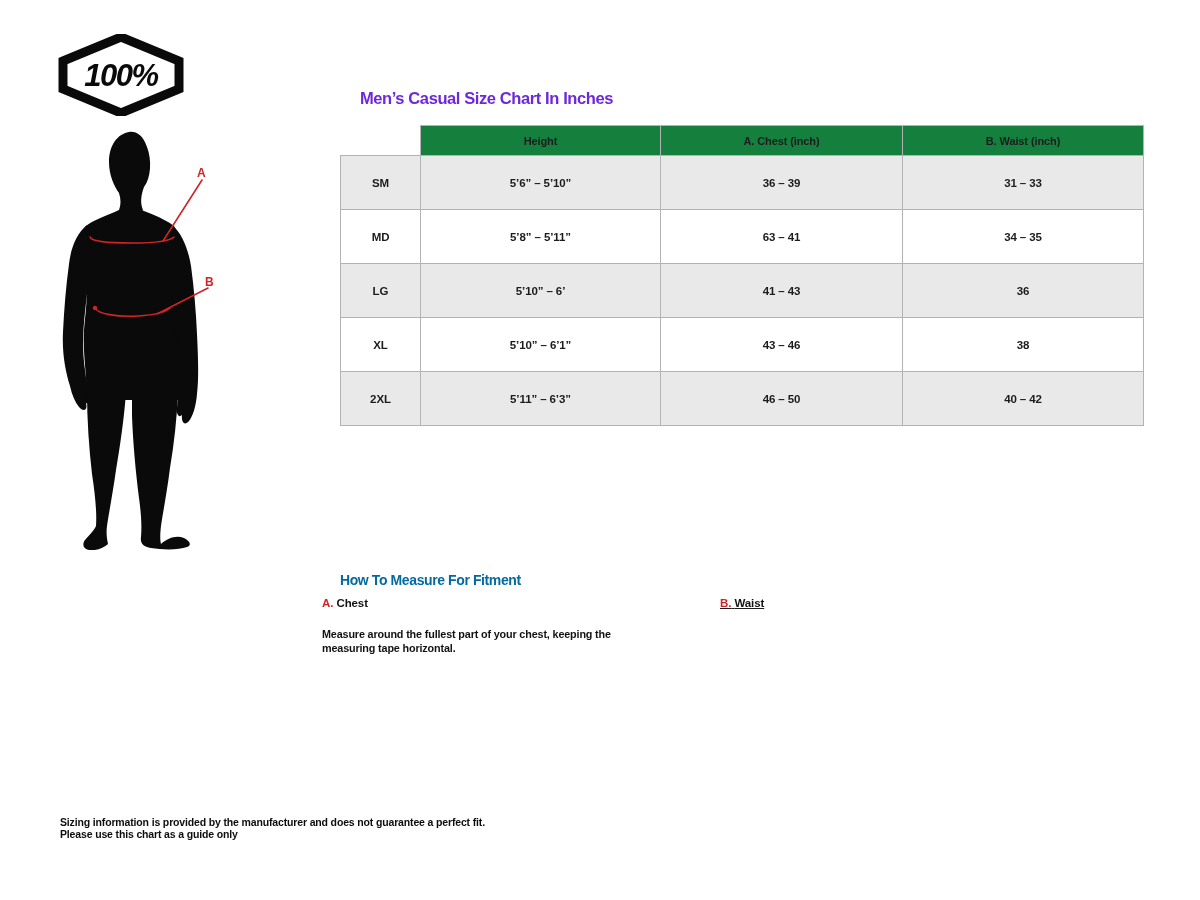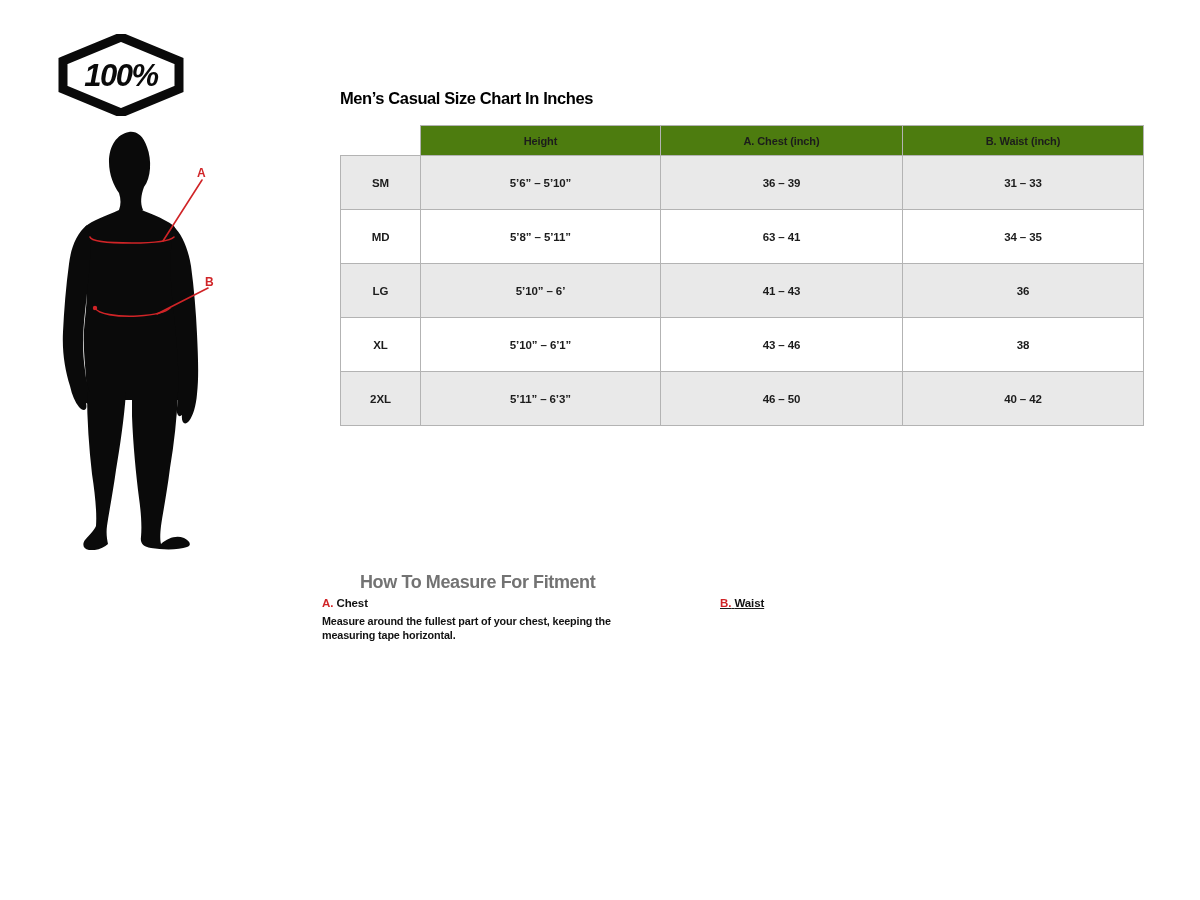--- a/index.html
+++ b/index.html
@@ -14,50 +14,50 @@
   }
 
   
   .logo { position: absolute; left: 58px; top: 34px; width: 117px; height: 82px; }
 
   
   .figure { position: absolute; left: 58px; top: 120px; width: 195px; height: 430px; }
 
   
   .page-title {
-    position: absolute; left: 340px; top: 89px;
-    font-size: 16.5px; font-weight: bold; letter-spacing: -0.4px; color: #000000;
+    position: absolute; left: 360px; top: 89px;
+    font-size: 16.5px; font-weight: bold; letter-spacing: -0.4px; color: #6d28d9;
   }
   .section-title {
-    position: absolute; left: 360px; top: 572px;
-    font-size: 18px; font-weight: bold; letter-spacing: -0.4px; color: #737373;
+    position: absolute; left: 340px; top: 572px;
+    font-size: 14px; font-weight: bold; letter-spacing: -0.4px; color: #0369a1;
   }
 
   
   .size-table-wrap { position: absolute; left: 340px; top: 125px; }
   table.size-table { border-collapse: collapse; table-layout: fixed; width: 803px; }
   table.size-table th, table.size-table td {
     border: 1px solid #b3b3b3;
     text-align: center; vertical-align: middle;
     font-size: 11.5px; font-weight: bold; letter-spacing: -0.1px; color: #1c1c1c;
   }
-  table.size-table thead th { height: 30px; background: #4d7c0f; font-size: 11px; }
+  table.size-table thead th { height: 30px; background: #15803d; font-size: 11px; }
   table.size-table thead th.blank { border: none; background: transparent; }
   table.size-table tbody td { height: 54px; background: #ffffff; }
   table.size-table tbody tr.alt td { background: #e9e9e9; }
 
   
   .measure-col { position: absolute; top: 597px; }
   .measure-col.col-a { left: 322px; width: 315px; }
   .measure-col.col-b { left: 720px; width: 300px; text-decoration: underline; }
   .measure-label { font-size: 11.5px; font-weight: bold; color: #121212; letter-spacing: -0.1px; }
   .measure-label .prefix { color: #d02427; }
   .measure-desc {
     font-size: 10.8px; font-weight: bold; letter-spacing: -0.15px;
-    line-height: 14px; color: #121212; margin-top: 5px;
+    line-height: 14px; color: #121212; margin-top: 18px;
   }
 
   
   .footnote { position: absolute; left: 60px; top: 816px; }
   .footnote div { font-size: 10.5px; font-weight: bold; letter-spacing: -0.15px; line-height: 12px; color: #0d0d0d; }
 </style>
 </head>
 <body>
 
 <div class="canvas">
@@ -176,14 +176,18 @@
     <div class="measure-desc">Measure around the fullest part of your chest, keeping the measuring tape horizontal.</div>
   </div>
 
   <div class="measure-col col-b">
     <div class="measure-label">
       <span class="prefix">B.</span>
       <span>Waist</span>
     </div>
   </div>
 
+  <div class="footnote">
+    <div>Sizing information is provided by the manufacturer and does not guarantee a perfect fit.</div>
+    <div>Please use this chart as a guide only</div>
+  </div>
 
 </div>
 
 </body></html>

